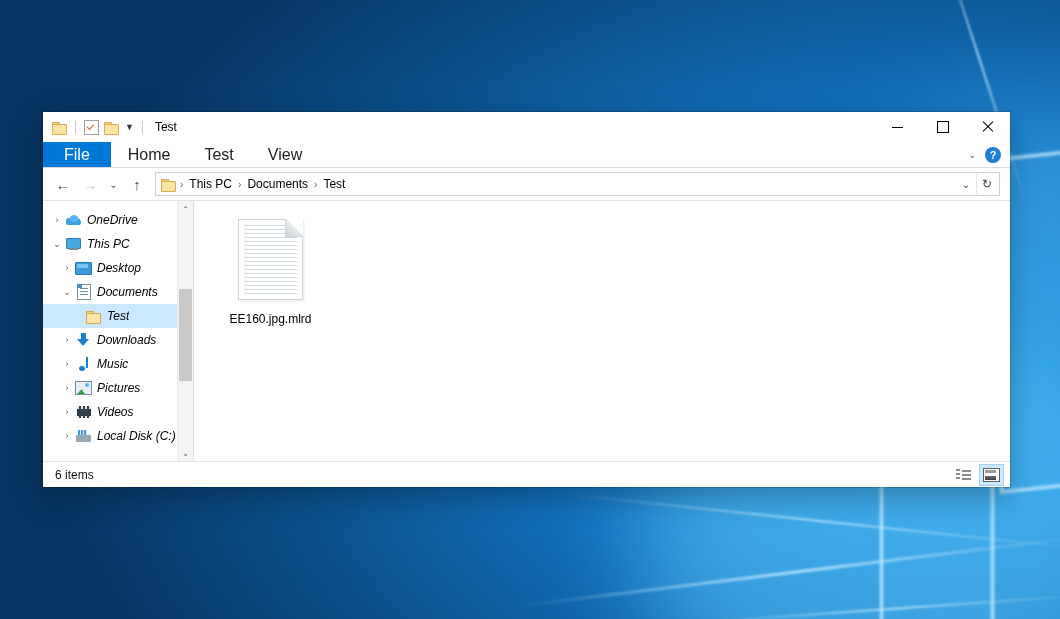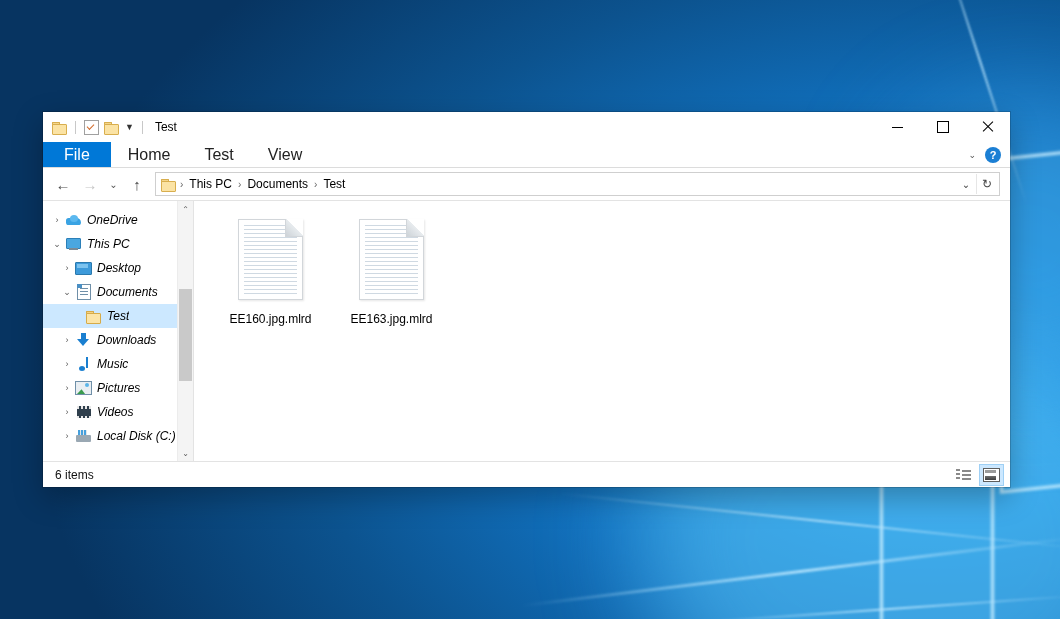--- a/index.html
+++ b/index.html
@@ -574,21 +574,21 @@
   #content-pane {
     flex: 1;
     background: #ffffff;
     position: relative;
     overflow: hidden;
   }
   #file-grid {
     display: flex;
     flex-wrap: wrap;
     padding: 12px 0 0 20px;
-    gap: 8px;
+    gap: 16px;
   }
   .file-item {
     width: 113px;
     padding-top: 3px;
     display: flex;
     flex-direction: column;
     align-items: center;
   }
   .file-icon-wrap {
     padding: 3px;
@@ -881,29 +881,20 @@
             <div class="doc-icon">
               <div class="doc-lines"></div>
               <div class="doc-fold"></div>
             </div>
           </div>
           <div class="file-label">EE160.jpg.mlrd</div>
         </div>
 
 
 
-        <div class="file-item">
-          <div class="file-icon-wrap">
-            <div class="doc-icon">
-              <div class="doc-lines"></div>
-              <div class="doc-fold"></div>
-            </div>
-          </div>
-          <div class="file-label">EE163.jpg.mlrd</div>
-        </div>
 
 
 
       </div>
     </div>
   </div>
 
   <div id="status-bar">
     <span>6 items</span>
     <div id="status-views">

